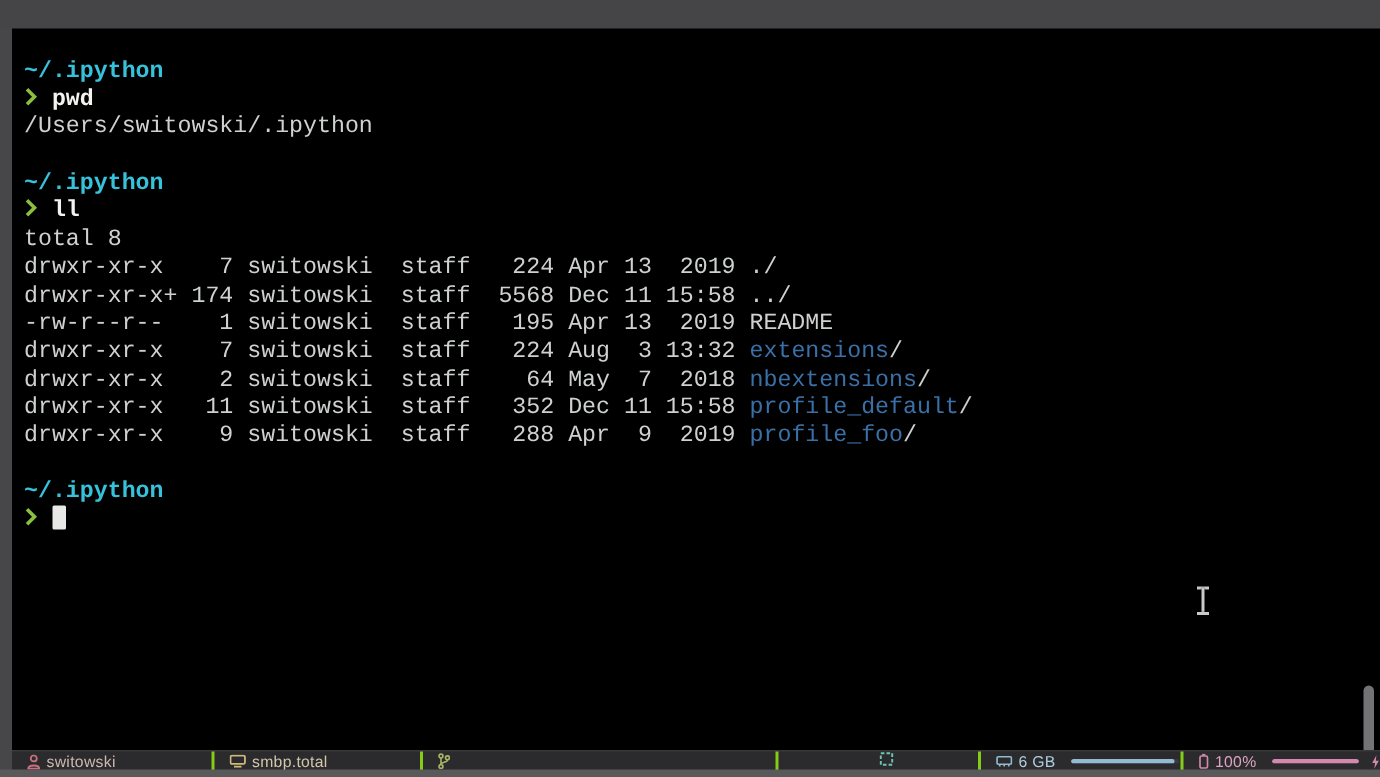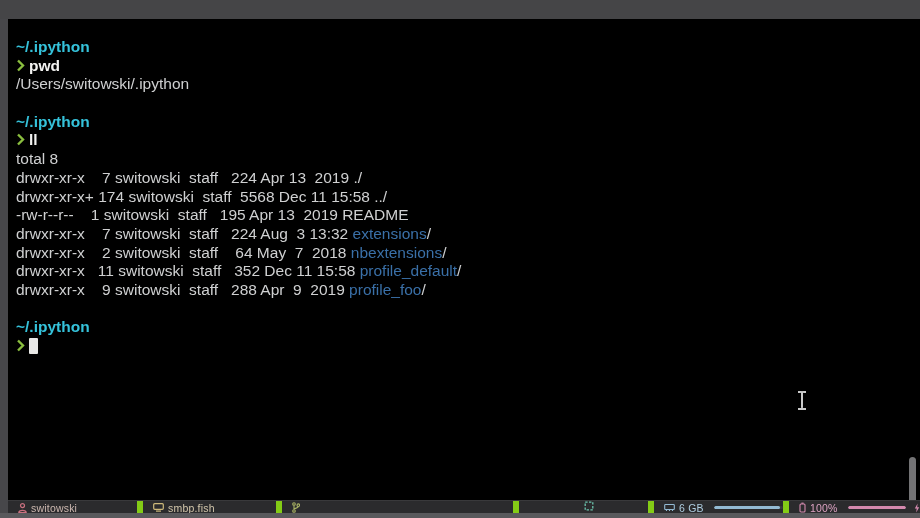--- a/index.html
+++ b/index.html
@@ -18,36 +18,36 @@
   .tl.green{left:9px;}
 
   
   .left-strip{position:absolute;left:0;top:19px;width:8px;height:499px;background:#47474a;}
   .bottom-strip{position:absolute;left:0;top:513px;width:920px;height:5px;background:#59595c;}
 
   
   .terminal{position:absolute;left:8px;top:19px;width:912px;height:481px;
     background:#000;overflow:hidden;}
   .terminal pre{margin:0;padding:19px 0 0 8px;
-    font-family:Liberation Sans, sans-serif;font-size:15.5px;line-height:18.7px;
+    font-family:Liberation Mono, monospace;font-size:15.5px;line-height:18.7px;
     color:#cfd0d1;}
   .tline{white-space:pre;height:18.7px;}
   .chev{display:inline-block;width:1ch;position:relative;}
   .chev svg{position:absolute;left:0;top:-12px;}
   .cursor-block{display:inline-block;width:1ch;height:16px;vertical-align:-3px;
     border-radius:1px;}
   .scrollthumb{position:absolute;right:4px;top:438px;width:7px;height:48px;
     border-radius:4px;background:#87878a;opacity:.85;}
 
   
   .statusbar{position:absolute;left:8px;top:500px;width:912px;height:13px;
     background:#2b2b2d;border-top:1px solid #39393b;display:flex;align-items:center;
     font-size:10.5px;}
   .seg{display:flex;align-items:center;height:100%;box-sizing:border-box;
-    border-right:6px solid #84cc16;padding-left:10px;gap:4px;}
+    border-right:2px solid #84cc16;padding-left:10px;gap:4px;}
   .seg:last-child{border-right:none;}
   .seg svg{flex:none;}
   .seg .lbl{white-space:nowrap;letter-spacing:.2px;}
   .seg-user{width:135px;}
   .seg-host{width:139px;}
   .seg-git{width:237px;}
   .seg-cpu{width:135px;flex-direction:column;}
   .seg-mem{width:135px;}
   .seg-batt{flex:1;}
   .hbar{height:3px;border-radius:2px;background:#3a3a3c;position:relative;overflow:hidden;}
@@ -95,21 +95,21 @@
         <path d="M0.8 9.5 C1 6.6 8 6.6 8.2 9.5 Z" fill="none" stroke="var(--c-user)" stroke-width="1.2"></path>
       </svg>
       <span class="lbl" style="color:var(--t-user)">switowski</span>
     </div>
 
     <div class="seg seg-host">
       <svg width="11" height="9" viewBox="0 0 11 9">
         <rect x="0.7" y="0.7" width="9.6" height="5.6" rx="1" fill="none" stroke="var(--c-host)" stroke-width="1.2"></rect>
         <rect x="3" y="7.5" width="5" height="1.2" fill="var(--c-host)"></rect>
       </svg>
-      <span class="lbl" style="color:var(--t-host)">smbp.fish</span>
+      <span class="lbl" style="color:var(--t-host)">smbp.total</span>
     </div>
 
     <div class="seg seg-git">
       <svg width="8" height="11" viewBox="0 0 8 11">
         <circle cx="2" cy="2" r="1.3" fill="none" stroke="var(--c-git)" stroke-width="1.1"></circle>
         <circle cx="2" cy="9" r="1.3" fill="none" stroke="var(--c-git)" stroke-width="1.1"></circle>
         <circle cx="6.3" cy="3.2" r="1.3" fill="none" stroke="var(--c-git)" stroke-width="1.1"></circle>
         <path d="M2 3.4 V7.6 M6.3 4.6 C6.3 6.5 2 5.8 2 7.6" fill="none" stroke="var(--c-git)" stroke-width="1.1"></path>
       </svg>
     </div>

